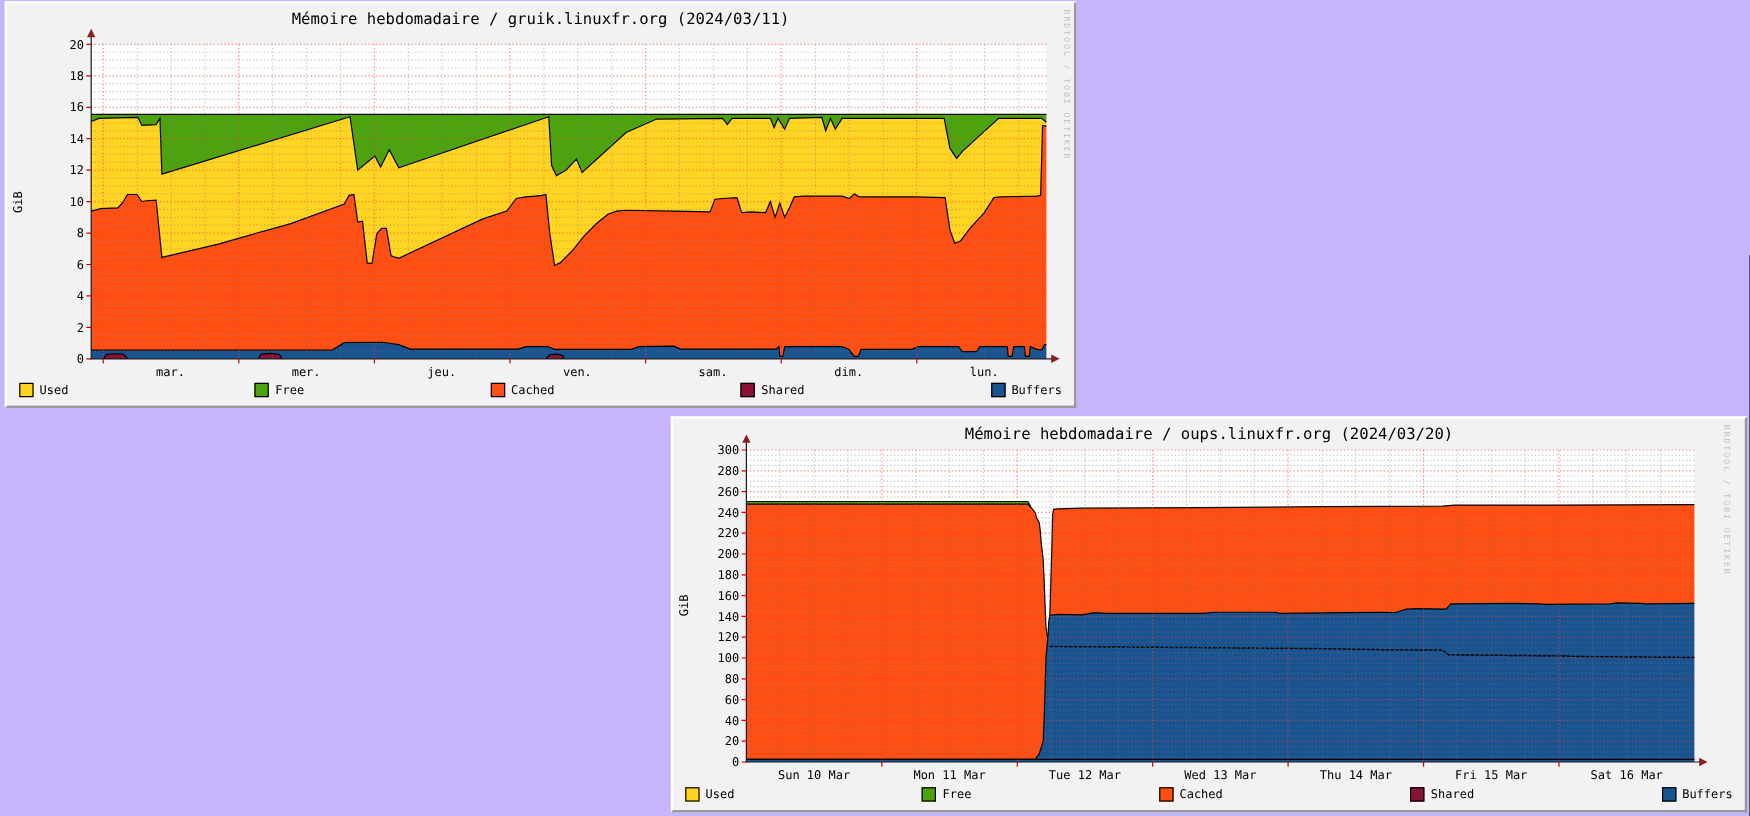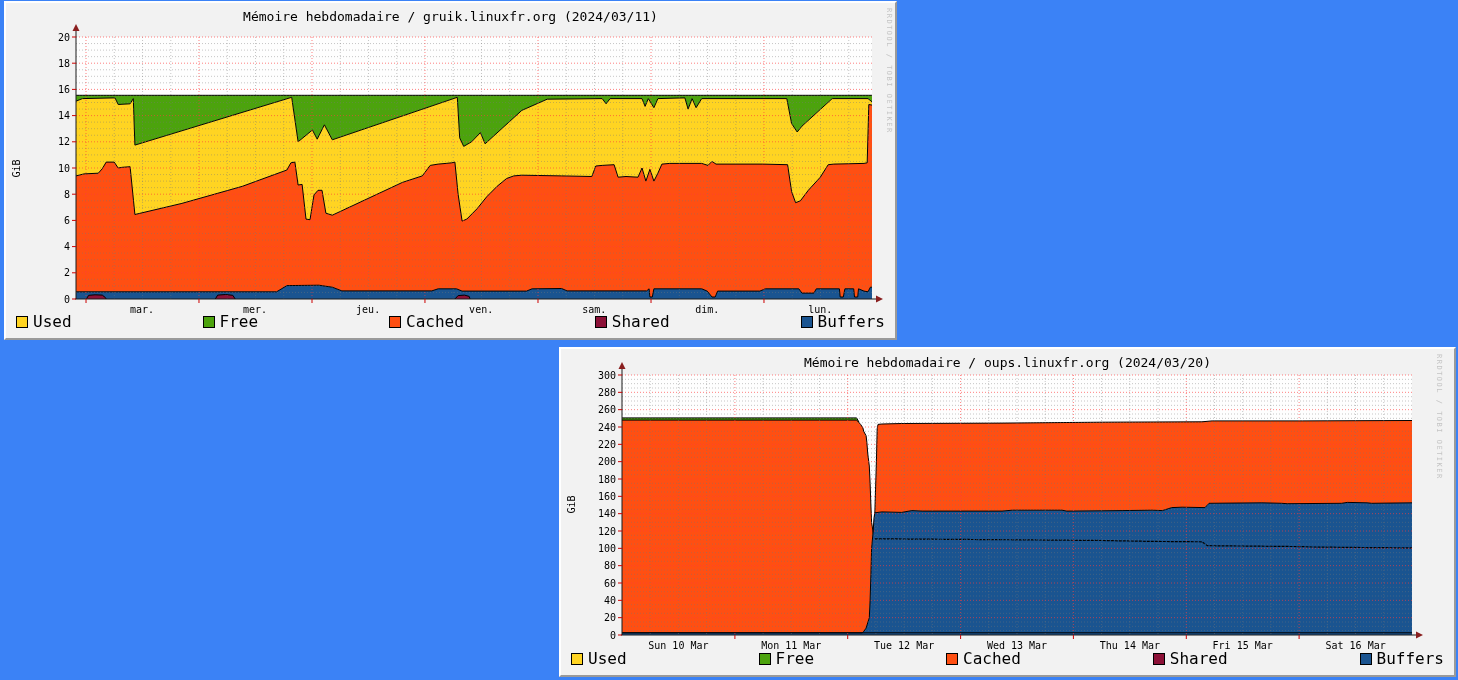--- a/index.html
+++ b/index.html
@@ -1,30 +1,30 @@
 <!DOCTYPE html>
 <html><head>
 <meta charset="utf-8">
 <style>
   html,body{margin:0;padding:0;background:#000;}
-  #stage{position:relative;width:1458px;height:680px;background:#3b82f6;overflow:hidden;
+  #stage{position:relative;width:1458px;height:680px;background:#c4b5fd;overflow:hidden;
          font-family:"DejaVu Sans Mono", monospace;}
   .rrd{position:absolute;background:#F2F2F2;border:2px solid;
        border-color:#FFFFFF #9A9A9A #9A9A9A #FFFFFF;box-sizing:border-box;}
   .rrd svg{position:absolute;left:0;top:0;}
   .title{position:absolute;left:0;right:0;top:6px;text-align:center;font-size:13px;color:#000;white-space:pre;}
   .ylab{position:absolute;font-size:10px;color:#000;transform:rotate(-90deg);white-space:nowrap;}
   #win0 .ylab{left:1px;top:160px;}
   #win1 .ylab{left:1px;top:150px;}
   .wm{position:absolute;font-size:7px;color:#C4C4C4;writing-mode:vertical-rl;
       letter-spacing:1.5px;white-space:nowrap;}
   #win0 .wm{right:2px;top:5px;}
   #win1 .wm{right:11px;top:5px;}
   .legend{position:absolute;left:10px;right:10px;bottom:7px;display:flex;
-          justify-content:space-between;font-size:16px;color:#000;z-index:3;}
+          justify-content:space-between;font-size:10px;color:#000;z-index:3;}
   .legend .it{display:flex;align-items:center;gap:5px;}
   .legend .sw{width:10px;height:10px;border:1px solid #000;display:inline-block;}
   svg text{font-family:"DejaVu Sans Mono", monospace;font-size:10px;fill:#000;}
 </style>
 </head>
 <body>
 
 <div id="stage">
 
   <section class="rrd" id="win0" style="left: 4px; top: 1px; width: 893px; height: 339px;">

